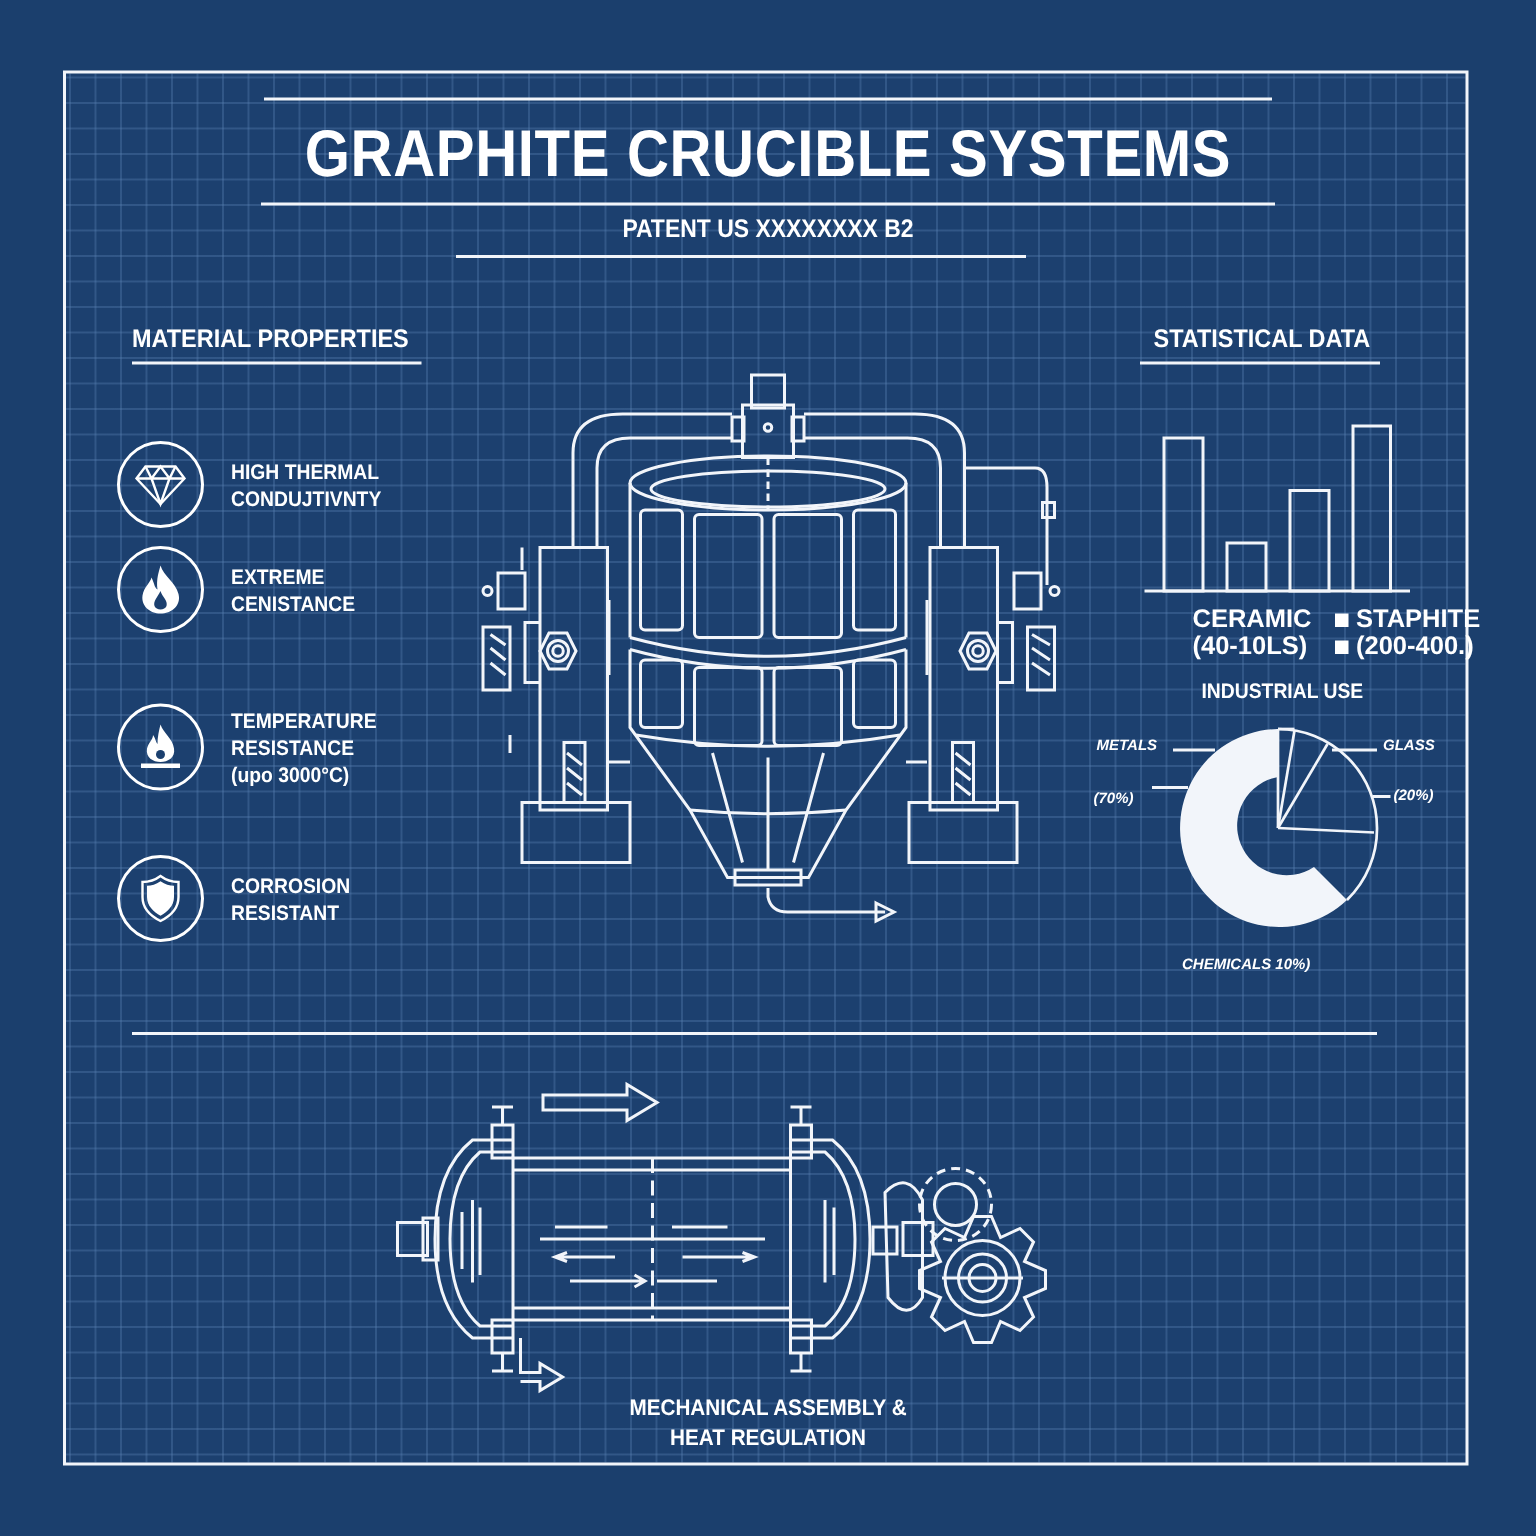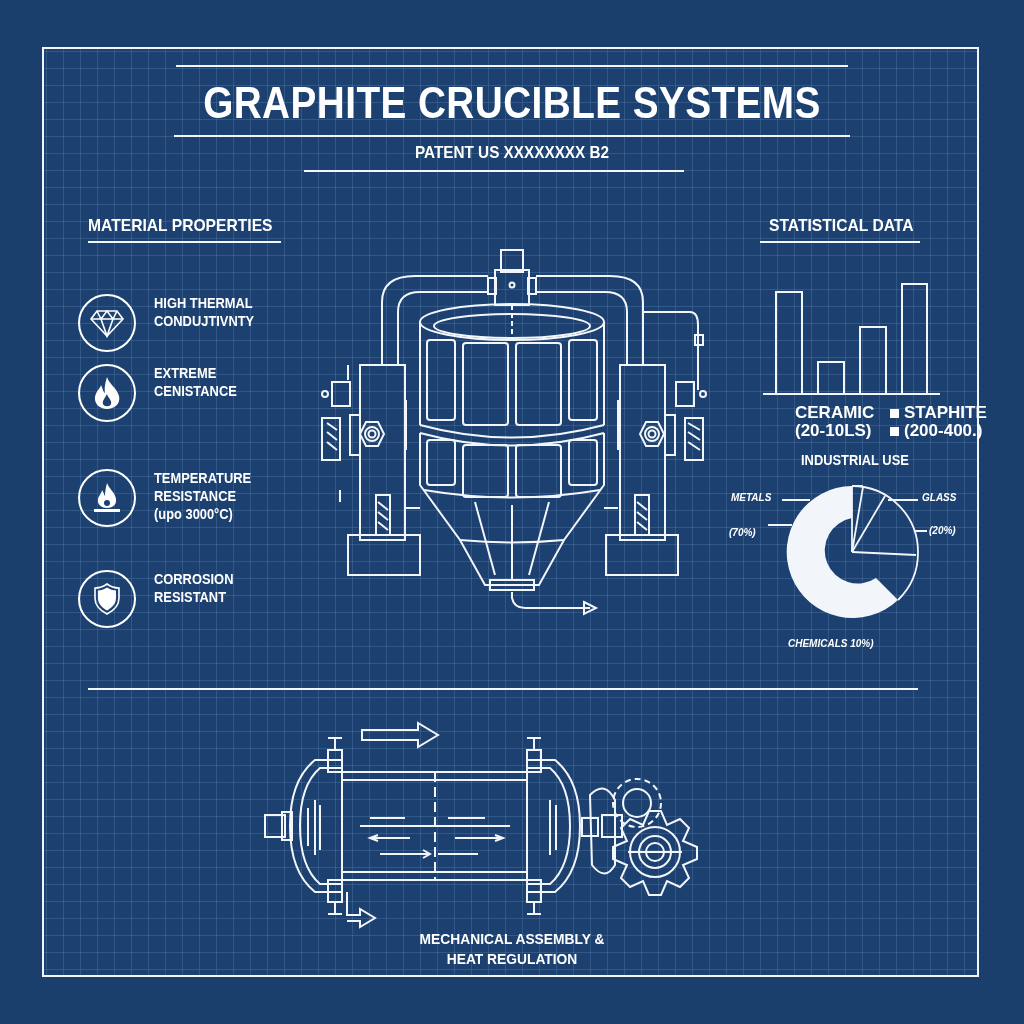--- a/index.html
+++ b/index.html
@@ -30,21 +30,21 @@
   }
   .subtitle {
     position:absolute; left:0; width:1024px; top:143px; text-align:center;
     font-weight:700; font-size:17px; transform:scaleX(0.9);
   }
   .section-head {
     position:absolute; font-weight:700; font-size:17px; white-space:nowrap;
     transform:scaleX(0.92); transform-origin:left;
   }
   .prop {
-    position:absolute; left:78px; display:flex; align-items:flex-start;
+    position:absolute; left:78px; display:flex; align-items:center;
   }
   .prop-icon {
     width:58px; height:58px; border:2px solid #fff; border-radius:50%;
     box-sizing:border-box; display:flex; align-items:center; justify-content:center;
     flex-shrink:0;
   }
   .prop-text {
     margin-left:18px; font-weight:700; font-size:14px; line-height:18px;
     transform:scaleX(0.92); transform-origin:left;
   }
@@ -207,21 +207,21 @@
 <svg class="abs" style="left:760px; top:275px;" width="185" height="125" viewBox="0 0 185 125" fill="none" stroke="#f2f5fa" stroke-width="2">
   <rect x="16" y="17" width="26" height="102"></rect>
   <rect x="58" y="87" width="26" height="32"></rect>
   <rect x="100" y="52" width="26" height="67"></rect>
   <rect x="142" y="9" width="25" height="110"></rect>
   <line x1="3" y1="119" x2="180" y2="119"></line>
 </svg>
 
 <div class="legend" style="left:795px; top:404px;">
   <div>CERAMIC</div>
-  <div>(20-10LS)</div>
+  <div>(40-10LS)</div>
 </div>
 <div class="legend" style="left:862px; top:404px;margin-left:28px;">
   <div><span class="sq"></span><span>STAPHITE</span></div>
   <div><span class="sq"></span><span>(200-400.)</span></div>
 </div>
 
 <div class="section-head" style="left:801px; top:452px; font-size:14px;">INDUSTRIAL USE</div>
 
 <svg class="abs" style="left:780px; top:480px;" width="145" height="145" viewBox="0 0 145 145">
 

